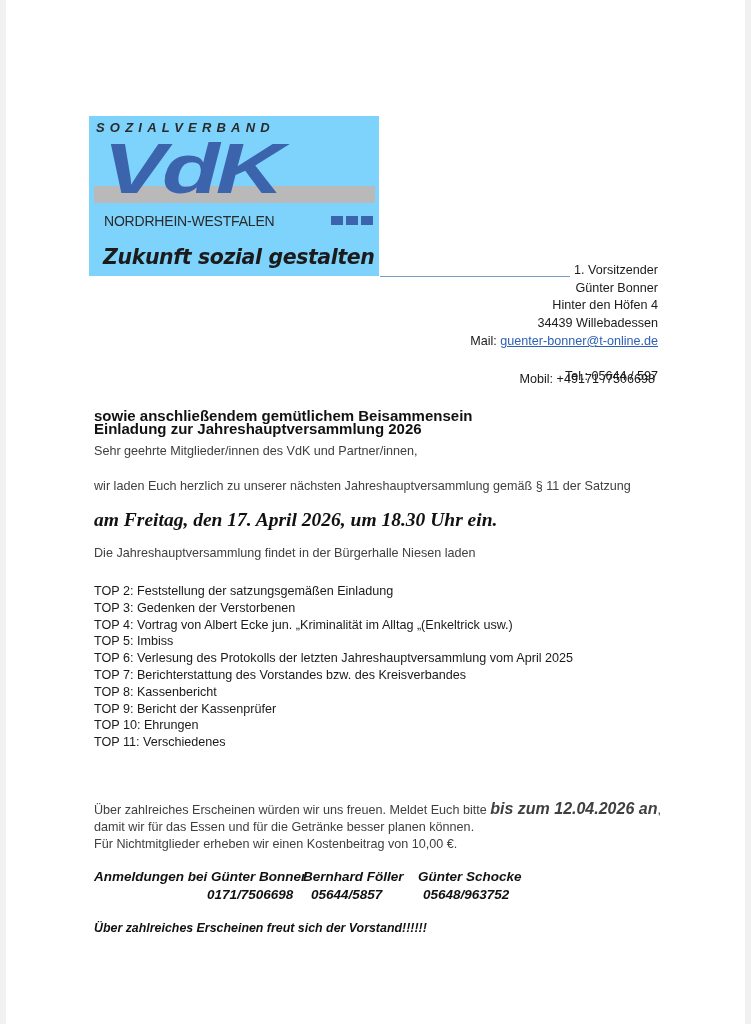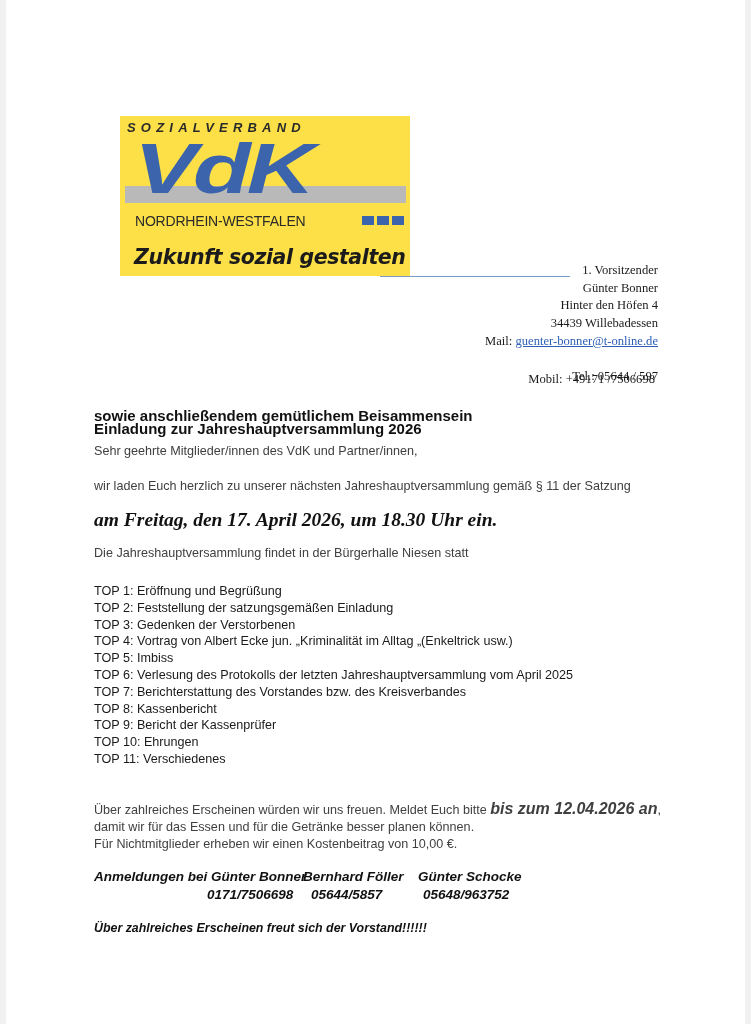--- a/index.html
+++ b/index.html
@@ -9,32 +9,32 @@
       font-family: "Liberation Sans", sans-serif; color: #111;
     }
     .page {
       position: absolute; left: 6px; top: 0; width: 739px; height: 1024px;
       background: #ffffff;
     }
     .abs { position: absolute; white-space: nowrap; }
     .body-text { font-family: "Liberation Sans", sans-serif; font-size: 12.6px; color: #404040; }
 
     
-    .logo { position: absolute; left: 89px; top: 116px; width: 290px; height: 160px; background: #fde047; margin-left: 31px; }
+    .logo { position: absolute; left: 89px; top: 116px; width: 290px; height: 160px; background: #7dd3fc; }
     .logo-top { position: absolute; left: 7px; top: 4px; font-family: "Liberation Sans", sans-serif; font-weight: bold; font-style: italic; font-size: 13px; letter-spacing: 5.2px; color: #2a2a2a; }
     .logo-grey { position: absolute; left: 5px; top: 70px; width: 281px; height: 17px; background: #b9b9b9; }
     .logo-vdk { position: absolute; left: 14px; top: 18px; font-family: "Liberation Sans", sans-serif; font-weight: 900; font-style: italic; font-size: 70px; line-height: 70px; letter-spacing: -3px; color: #3b64ac; transform: scaleX(1.35); transform-origin: left top; }
     .logo-region { position: absolute; left: 15px; top: 97px; font-family: "Liberation Sans", sans-serif; font-size: 14px; color: #2a2a2a; letter-spacing: -0.2px; }
     .logo-squares { position: absolute; left: 242px; top: 100px; display: flex; gap: 3px; }
     .logo-squares span { display: block; width: 12px; height: 9px; background: #3b64ac; }
     .logo-slogan { position: absolute; left: 14px; top: 129px; font-family: "DejaVu Sans", sans-serif; font-weight: bold; font-style: italic; font-size: 20.5px; color: #1b1b1b; letter-spacing: -0.4px; }
 
     
     .addr-line { position: absolute; left: 380px; top: 276px; width: 190px; height: 1px; background: #7a9ccb; }
-    .addr { position: absolute; right: 93px; text-align: right; font-size: 12.6px; color: #1a1a1a; white-space: nowrap; font-family: Liberation Serif, serif; }
+    .addr { position: absolute; right: 93px; text-align: right; font-size: 12.6px; color: #1a1a1a; white-space: nowrap; }
     .addr a { color: #2d5fb5; text-decoration: underline; }
 
     .title { position: absolute; left: 94px; font-family: "Liberation Sans", sans-serif; font-weight: bold; font-size: 15px; color: #111; white-space: nowrap; }
     .date-line { position: absolute; left: 94px; top: 509px; font-family: "Liberation Serif", serif; font-weight: bold; font-style: italic; font-size: 19.5px; color: #111; white-space: nowrap; }
     .agenda { position: absolute; left: 94px; top: 583px; font-size: 12.6px; line-height: 16.8px; color: #1a1a1a; white-space: nowrap; }
     .agenda div { height: 16.8px; }
     .highlight { font-weight: bold; font-style: italic; font-size: 16px; }
     .contacts { position: absolute; font-weight: bold; font-style: italic; font-size: 13.5px; color: #111; white-space: nowrap; }
     .closing { position: absolute; left: 94px; top: 921px; font-weight: bold; font-style: italic; font-size: 12.4px; color: #111; white-space: nowrap; }
   </style>
@@ -66,24 +66,23 @@
 </div>
 <div class="addr" style="top:352px; right:96px;margin-top:20px;">Mobil: +49171 /7506698</div>
 <div class="addr" style="top:369px;">Tel.: 05644 / 597</div>
 
 <div class="title" style="top:388px;margin-top:32px;">Einladung zur Jahreshauptversammlung 2026</div>
 <div class="title" style="top:407px;">sowie anschließendem gemütlichem Beisammensein</div>
 
 <div class="abs body-text" style="left:94px; top:444px;">Sehr geehrte Mitglieder/innen des VdK und Partner/innen,</div>
 <div class="abs body-text" style="left:94px; top:479px;">wir laden Euch herzlich zu unserer nächsten Jahreshauptversammlung gemäß § 11 der Satzung</div>
 <div class="date-line">am Freitag, den 17. April 2026, um 18.30 Uhr ein.</div>
-<div class="abs body-text" style="left:94px; top:546px;">Die Jahreshauptversammlung findet in der Bürgerhalle Niesen statt</div>
+<div class="abs body-text" style="left:94px; top:546px;">Die Jahreshauptversammlung findet in der Bürgerhalle Niesen laden</div>
 
 <div class="agenda">
-  <div>TOP 1: Eröffnung und Begrüßung</div>
   <div>TOP 2: Feststellung der satzungsgemäßen Einladung</div>
   <div>TOP 3: Gedenken der Verstorbenen</div>
   <div>TOP 4: Vortrag von Albert Ecke jun. „Kriminalität im Alltag „(Enkeltrick usw.)</div>
   <div>TOP 5: Imbiss</div>
   <div>TOP 6: Verlesung des Protokolls der letzten Jahreshauptversammlung vom April 2025</div>
   <div>TOP 7: Berichterstattung des Vorstandes bzw. des Kreisverbandes</div>
   <div>TOP 8: Kassenbericht</div>
   <div>TOP 9: Bericht der Kassenprüfer</div>
   <div>TOP 10: Ehrungen</div>
   <div>TOP 11: Verschiedenes</div>

